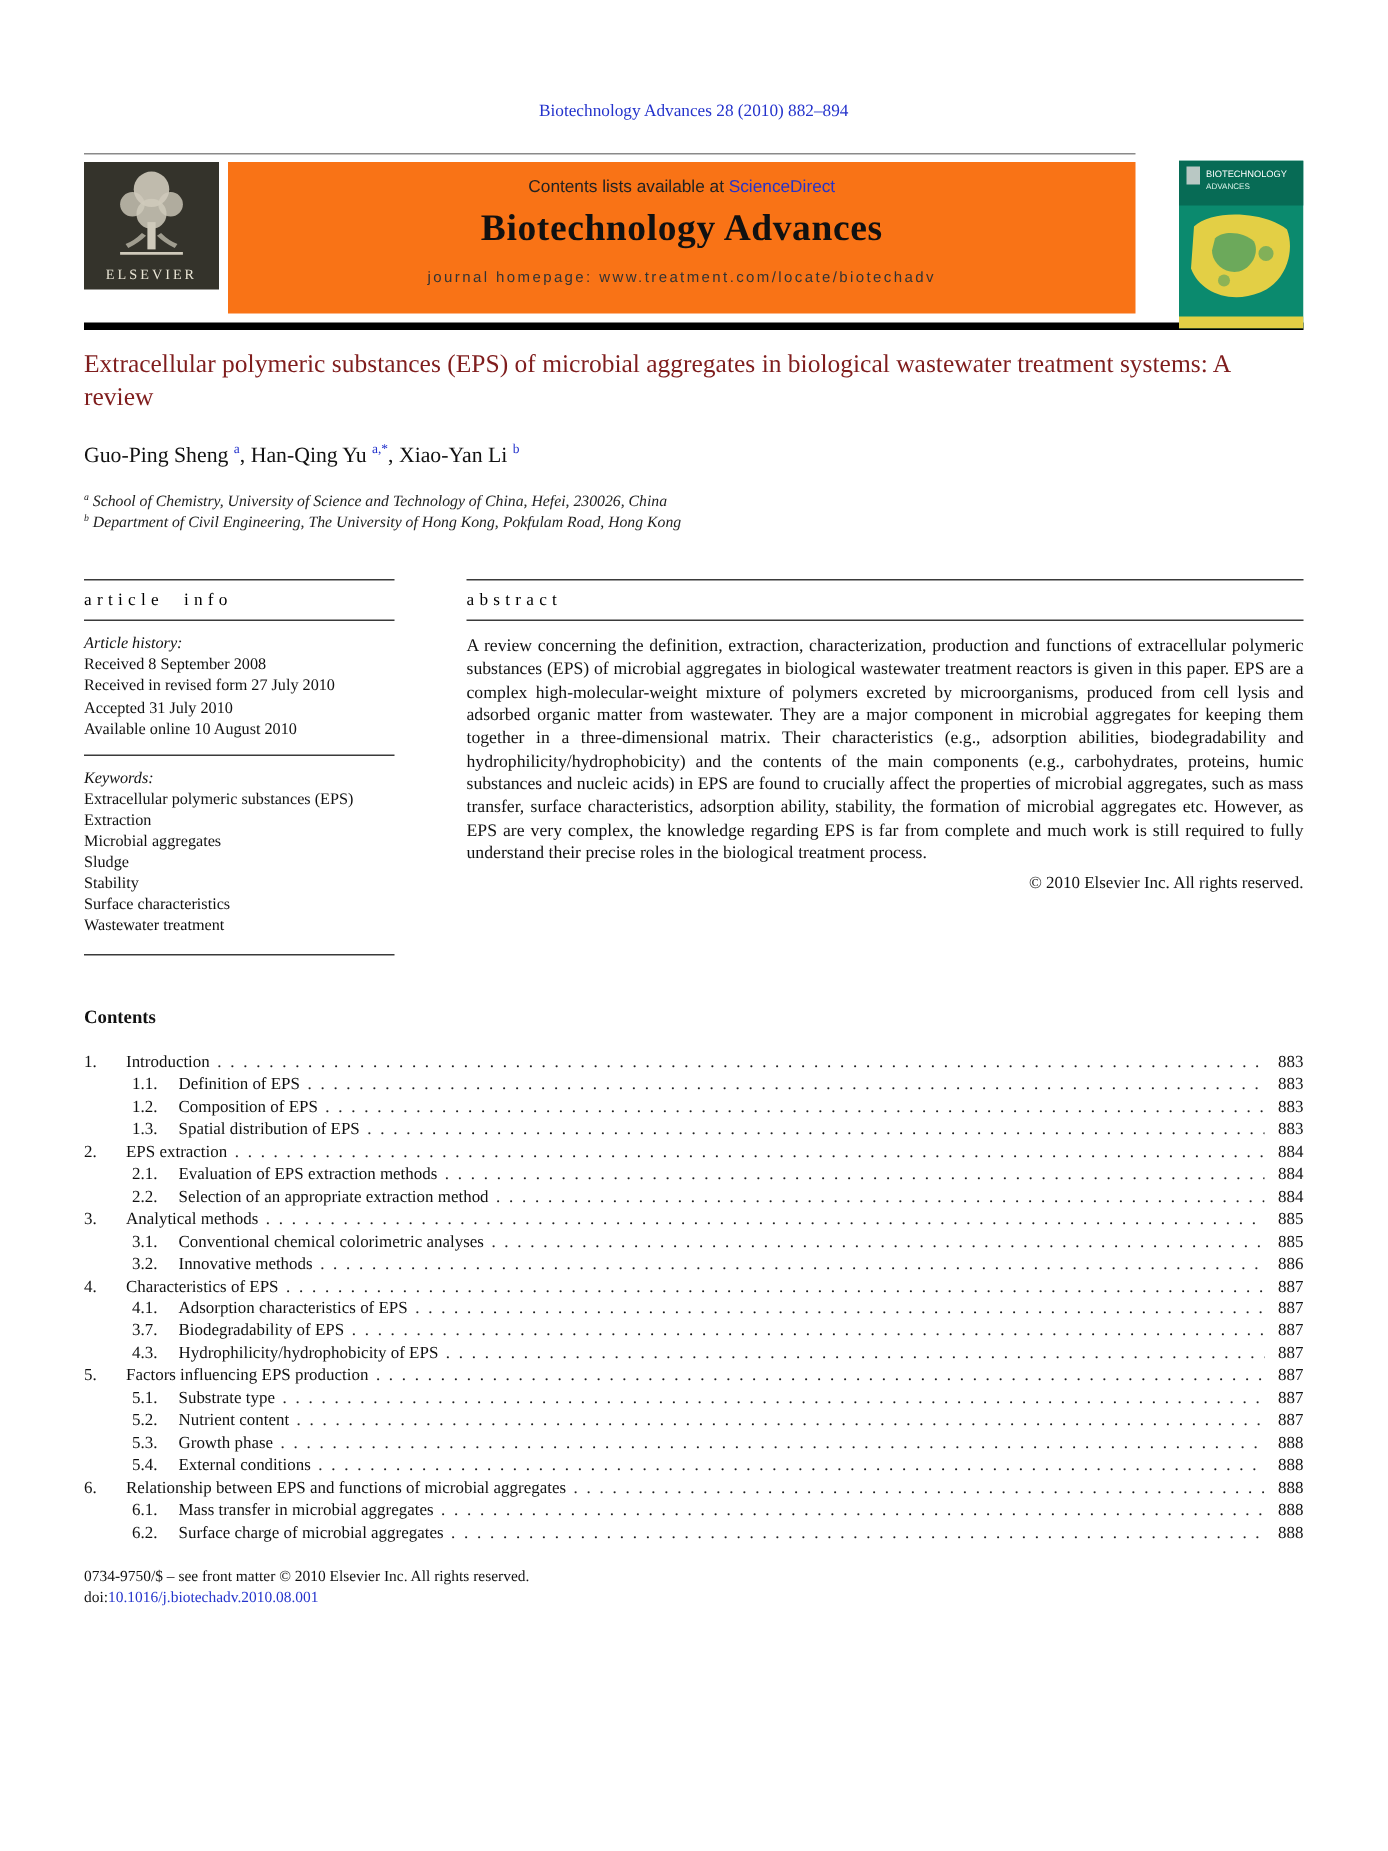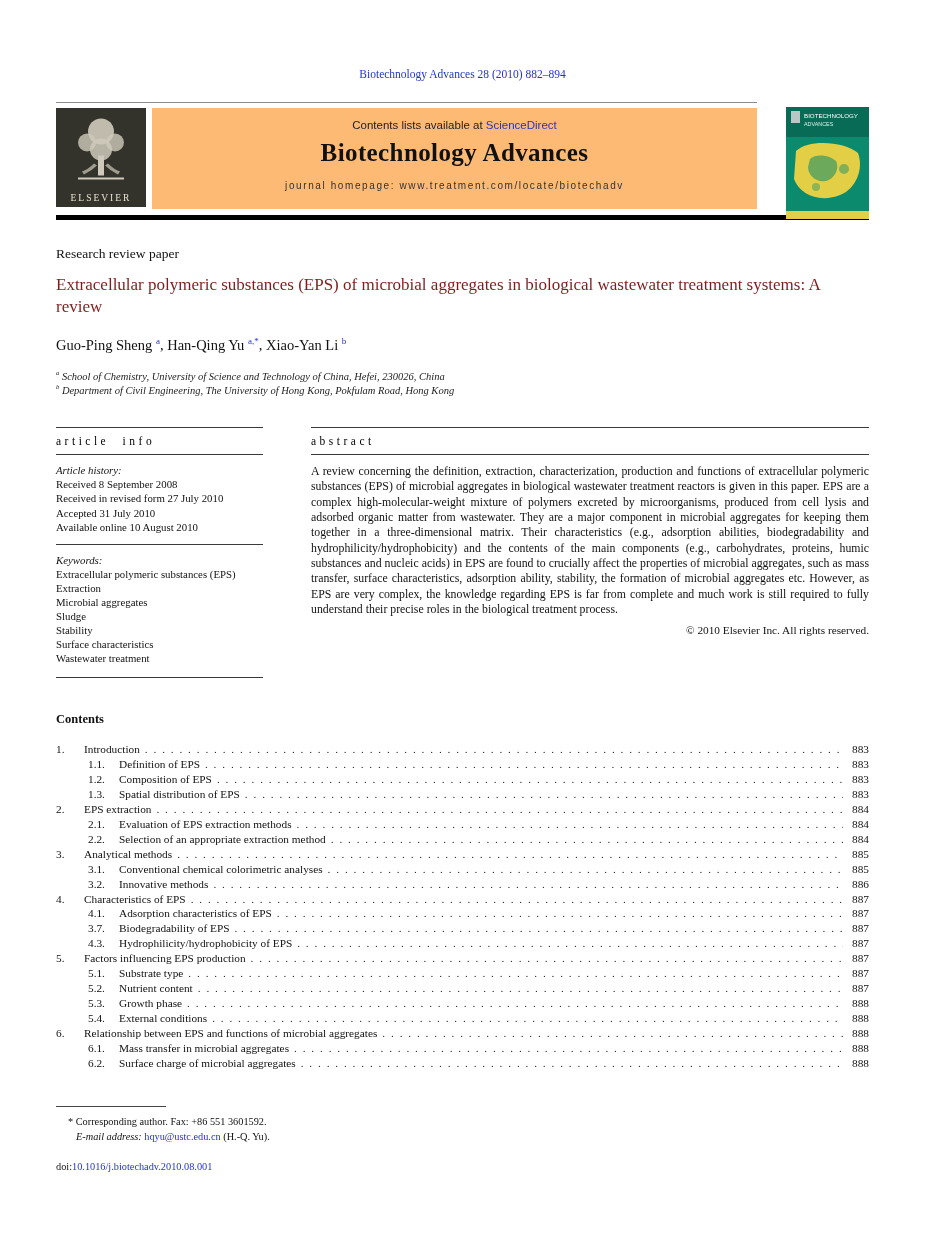--- a/index.html
+++ b/index.html
@@ -7,24 +7,24 @@
   body { background:#fff; color:#111; font-family:"Liberation Serif", serif; }
   .page { width:925px; height:1234px; margin:16px auto; padding:0 56px; position:relative; overflow:hidden; background:#fff; }
 
   .citation { text-align:center; padding-top:52px; font-size:11.5px; }
   .link { color:var(--link); }
 
   .top-rule { border-top:1px solid #8a8a8a; margin-top:22px; margin-right:112px; }
 
   .header-row { position:relative; margin-top:5px; }
   .header-inner { display:flex; margin-right:112px; }
-  .logo-box { width:90px; height:99px; background:#34332b; color:#e8e4d4; display:flex; flex-direction:column; align-items:center; justify-content:flex-end; }
+  .logo-box { width:90px; height:85px; background:#34332b; color:#e8e4d4; display:flex; flex-direction:column; align-items:center; justify-content:flex-end; }
   .logo-box svg { flex:1; width:74px; }
   .logo-text { font-size:9.5px; letter-spacing:2px; padding-bottom:4px; }
-  .gray-box { flex:1; margin-left:6px; background:#fdba74; text-align:center; padding:11px 8px 8px; height:101px; }
+  .gray-box { flex:1; margin-left:6px; background:#f97316; text-align:center; padding:11px 8px 8px; height:101px; }
   .contents-line { font-family:"Liberation Sans", sans-serif; font-size:11.5px; color:#222; }
   .journal-title { font-size:25px; margin-top:8px; letter-spacing:.4px; font-weight:bold; }
   .homepage-line { font-family:"Liberation Sans", sans-serif; font-size:10px; letter-spacing:1.6px; margin-top:13px; color:#333; }
   .cover { position:absolute; right:0; top:-1px; width:83px; height:112px; display:block; }
   .black-bar { height:5px; background:#000; margin-top:6px; }
 
   .article-type { margin-top:26px; font-size:13.5px; }
   .article-title { margin-top:12px; font-size:17px; line-height:1.32; max-width:772px; font-weight:normal; color:#7f1d1d; }
   .authors { margin-top:17px; font-size:14.5px; }
   sup { font-size:62%; }
@@ -106,21 +106,20 @@
       <path d="M10 44 C22 32 58 34 72 46 C78 62 70 82 54 88 C34 96 14 88 8 72 Z" fill="#e3cf45"></path>
       <path d="M24 52 C30 46 44 48 50 54 C54 62 48 72 40 74 C30 76 22 68 22 60 Z" fill="#0b8a6e" opacity="0.55"></path>
       <circle cx="58" cy="62" r="5" fill="#0b8a6e" opacity="0.45"></circle>
       <circle cx="30" cy="80" r="4" fill="#0b8a6e" opacity="0.4"></circle>
       <rect y="104" width="83" height="8" fill="#e3cf45"></rect>
     </svg>
   </div>
 
   <div class="black-bar"></div>
 
-  <div class="article-type">Research review paper</div>
 
   <h1 class="article-title">Extracellular polymeric substances (EPS) of microbial aggregates in biological wastewater treatment systems: A review</h1>
 
   <div class="authors">
     <span><span>Guo-Ping Sheng</span>&nbsp;<sup class="link">a</sup></span><span>, </span>
     <span><span>Han-Qing Yu</span>&nbsp;<sup class="link">a,*</sup></span><span>, </span>
     <span><span>Xiao-Yan Li</span>&nbsp;<sup class="link">b</sup></span>
   </div>
 
   <div class="affils">
@@ -297,32 +296,21 @@
         </div>
         <div class="toc-row lvl1">
           <span class="toc-num">6.2.</span>
           <span class="toc-label">Surface charge of microbial aggregates</span>
           <span class="toc-dots"></span>
           <span class="toc-page">888</span>
         </div>
       </div>
   </div>
 
-  <div class="footnote">
-    <div class="foot-rule"></div>
-    <div class="foot-line">
-      <span>*</span>
-      <span>Corresponding author. Fax: +86 551 3601592.</span>
-    </div>
-    <div class="foot-line second">
-      <span class="info-italic">E-mail address:</span>
-      <span class="link">hqyu@ustc.edu.cn</span>
-      <span>(H.-Q. Yu).</span>
-    </div>
-  </div>
 
   <div class="bottom-block">
+    <div>0734-9750/$ – see front matter © 2010 Elsevier Inc. All rights reserved.</div>
     <div>
       <span>doi:</span><span class="link">10.1016/j.biotechadv.2010.08.001</span>
     </div>
   </div>
 
 </div>
 
 </body></html>

